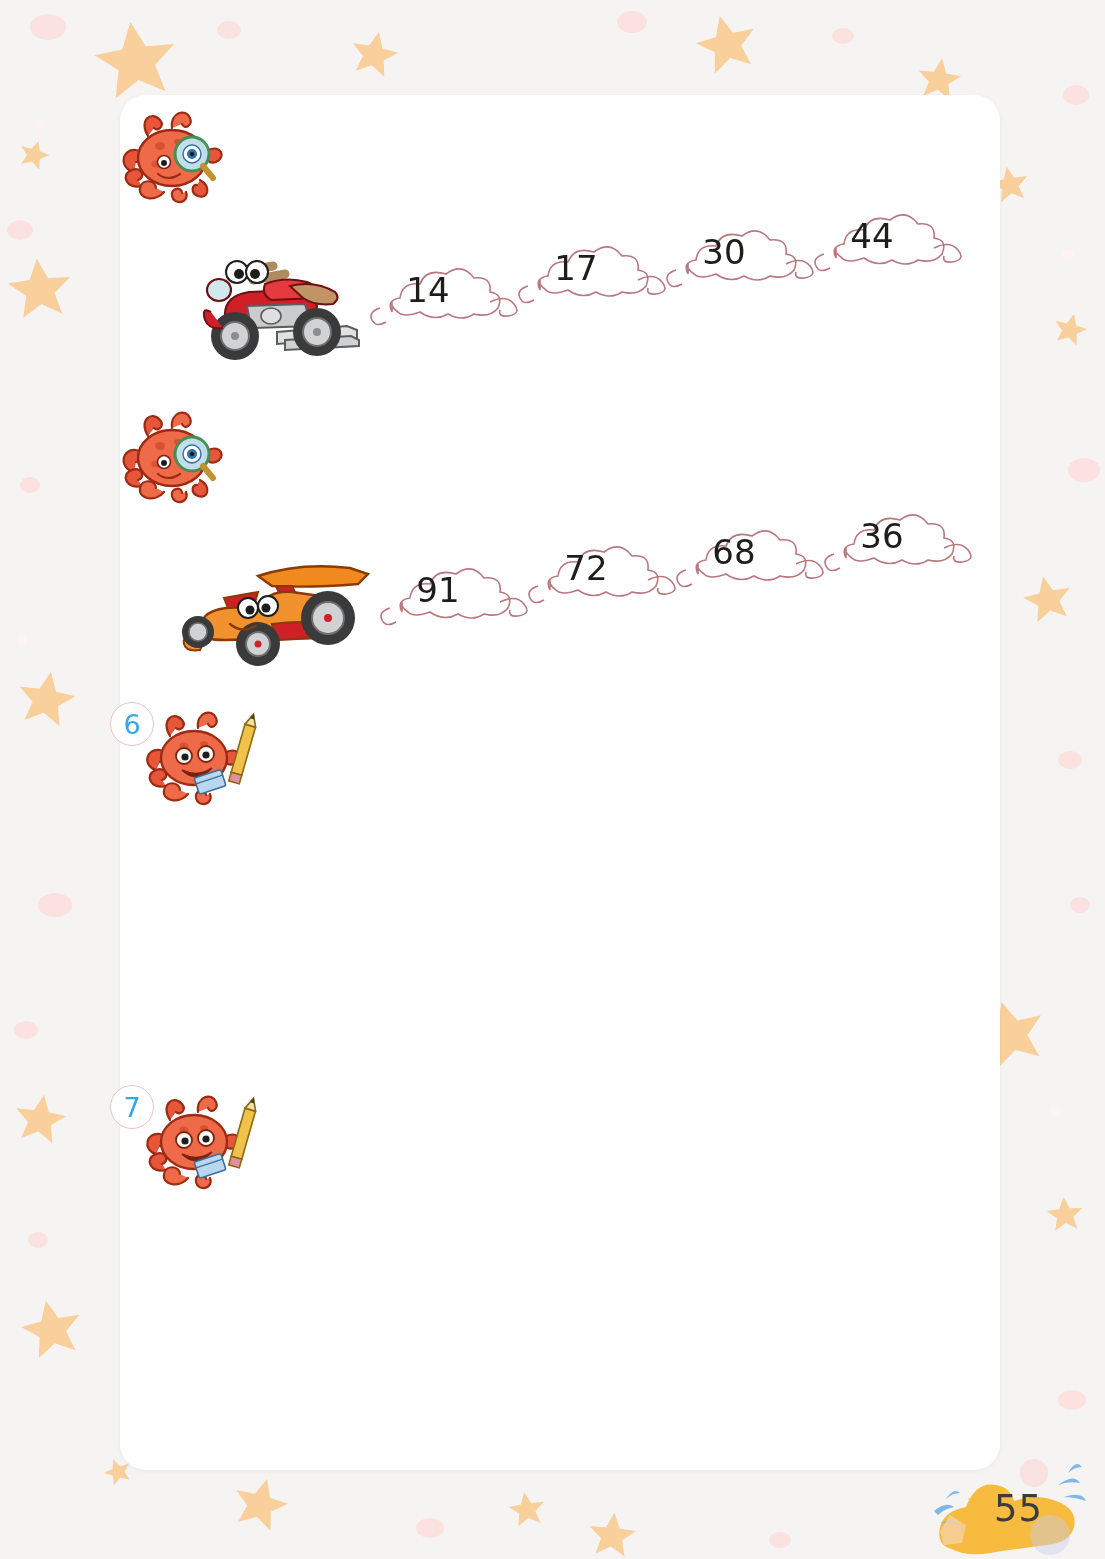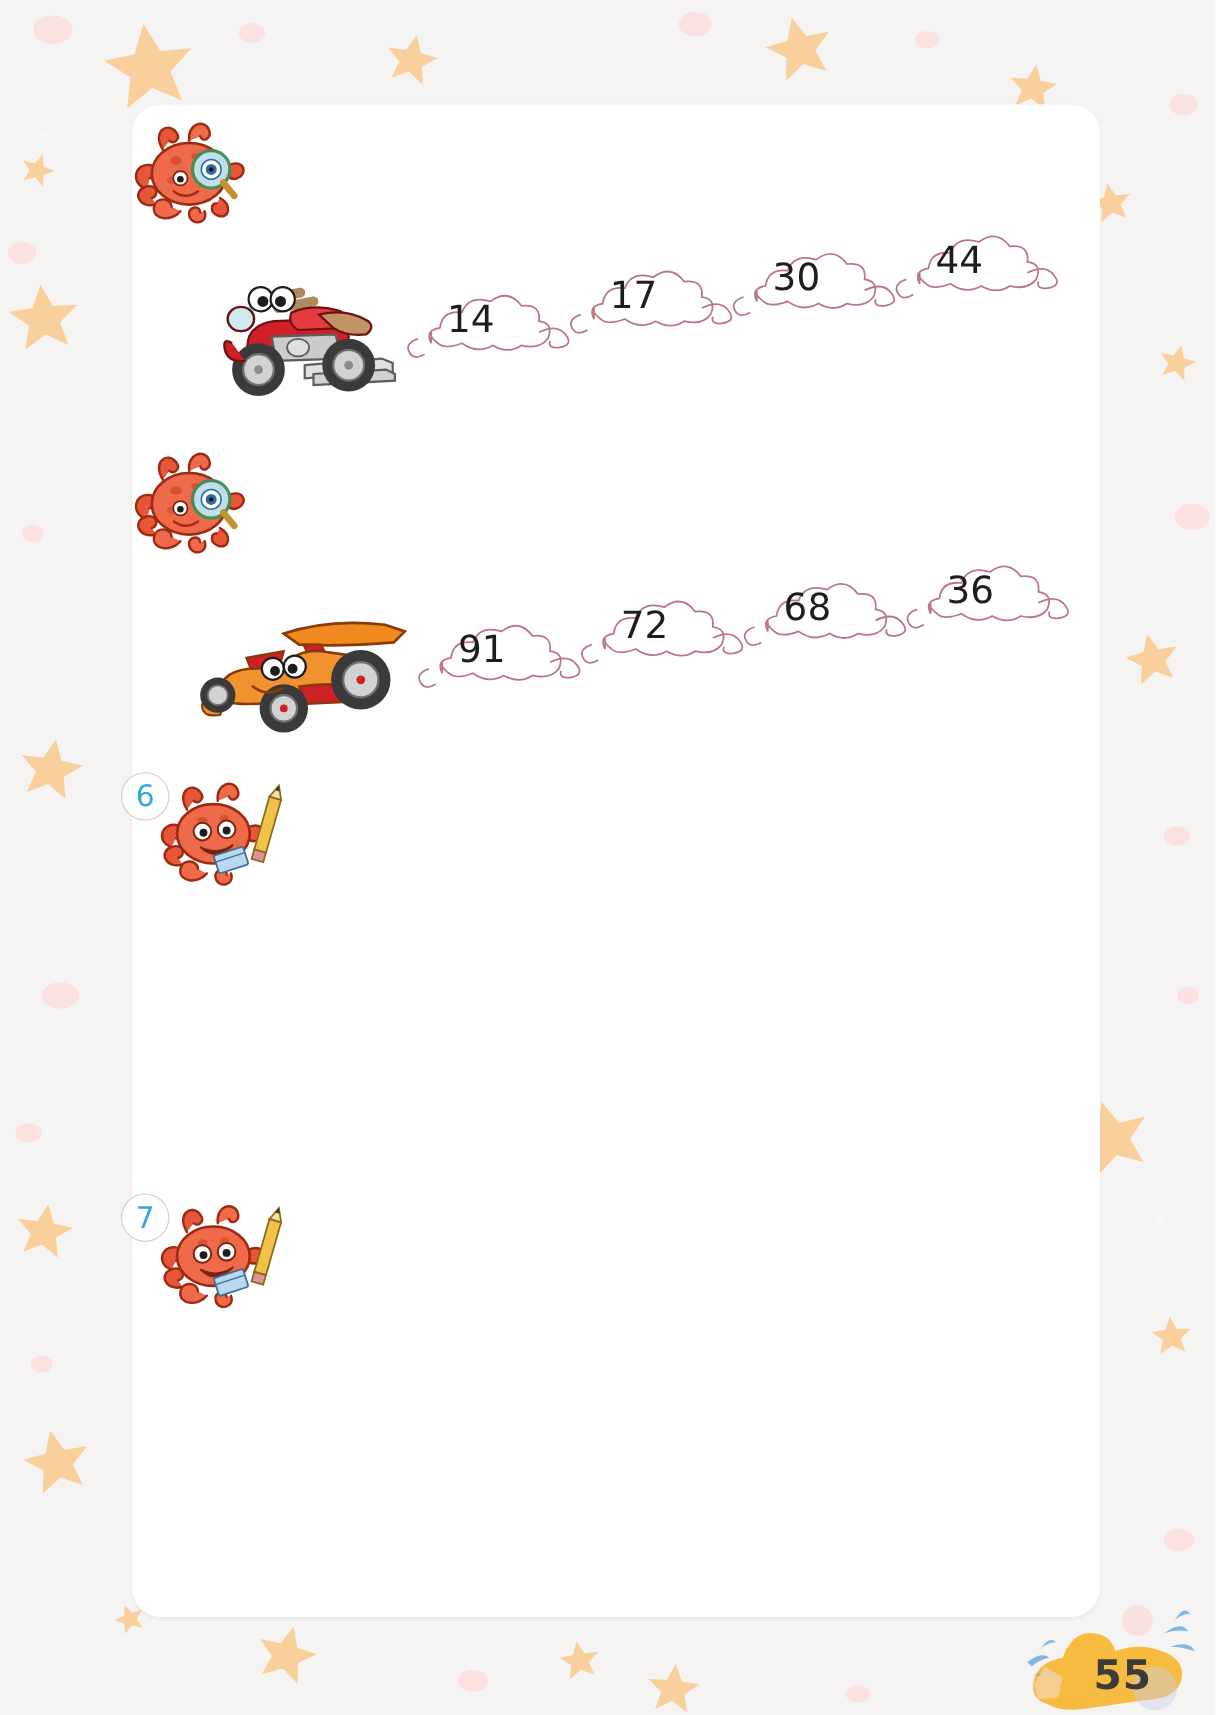--- a/index.html
+++ b/index.html
@@ -70,22 +70,22 @@
   }
   .abox .aline{
     width:44px;height:0;border-bottom:2.5px dotted #1d1d1b;
     margin-top:7px;
   }
   .abox.noline .anum{margin-top:0;}
 
   
   #pagenum{position:absolute;right:0;bottom:0;width:175px;height:110px;z-index:4;}
   #pagenum .pn{
-    position:absolute;left:64px;top:52px;
-    font-size:37px;color:#3b3b3b;font-weight:bold;
+    position:absolute;left:64px;top:38px;
+    font-size:37px;color:#3b3b3b;font-weight:normal;
     font-family:"DejaVu Sans", sans-serif;
     letter-spacing:1px;
     text-align:center;
   }
 </style>
 </head>
 <body>
 
 <svg id="bg" viewBox="0 0 1105 1559">
   <defs>

